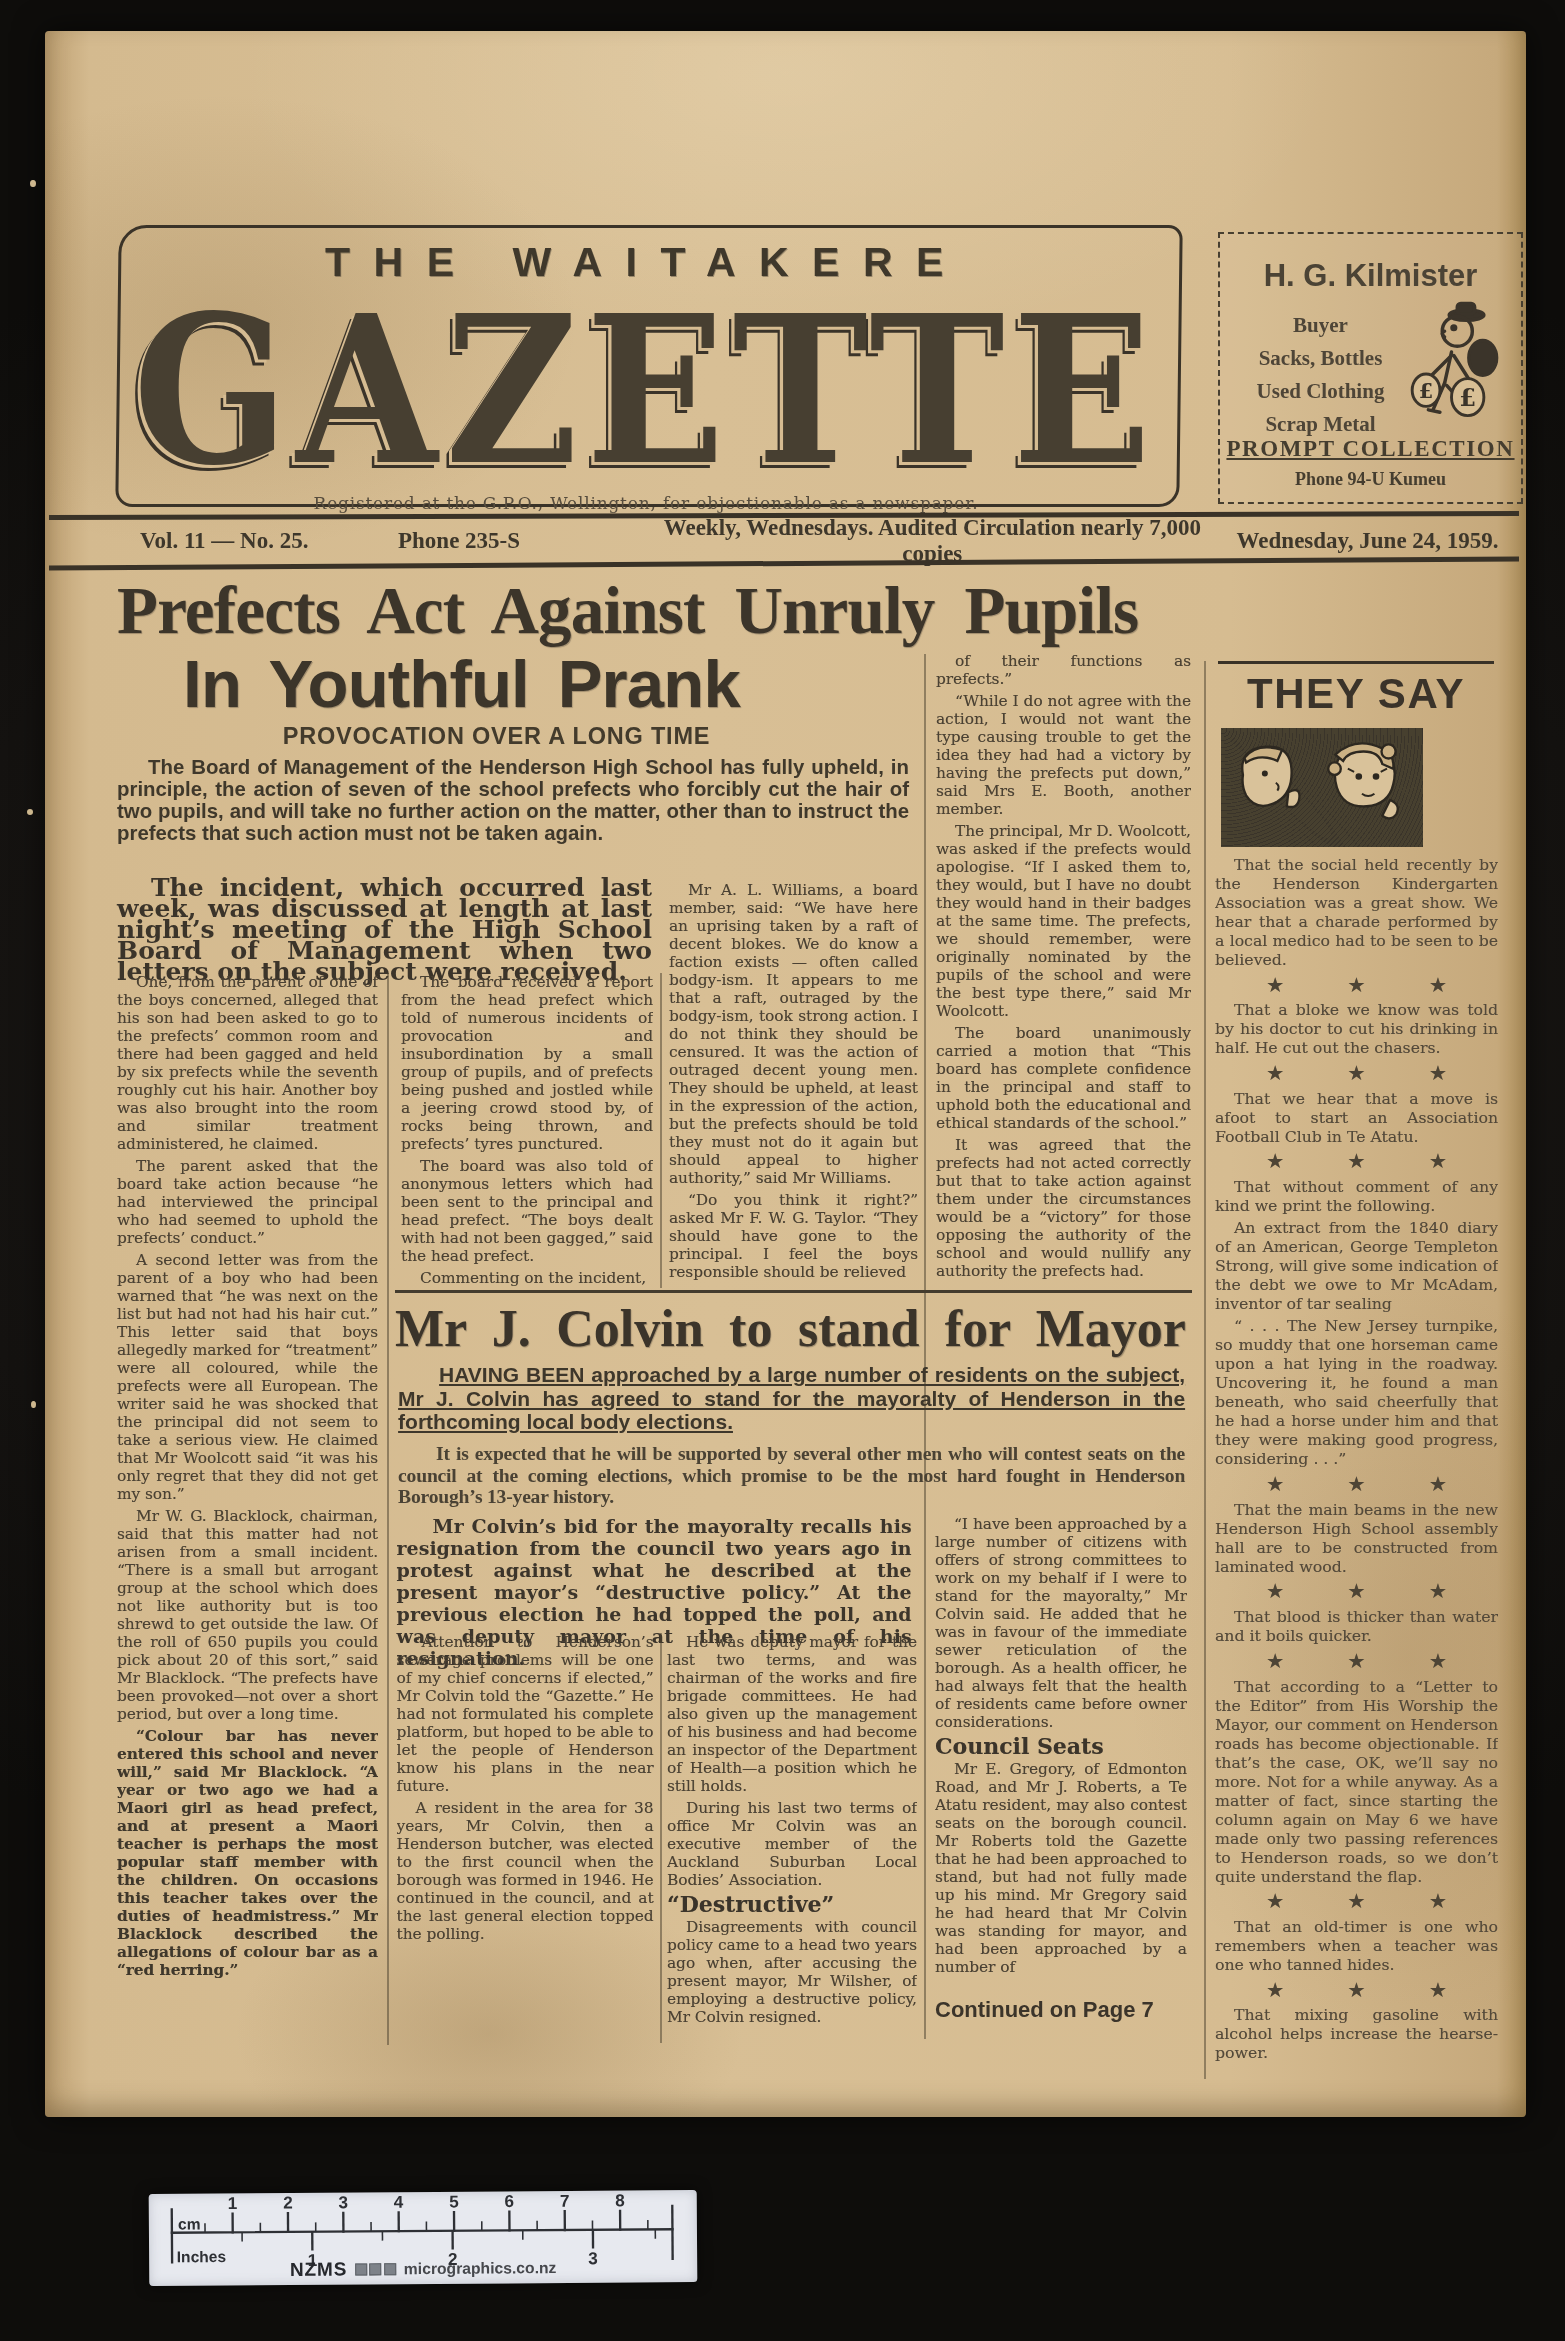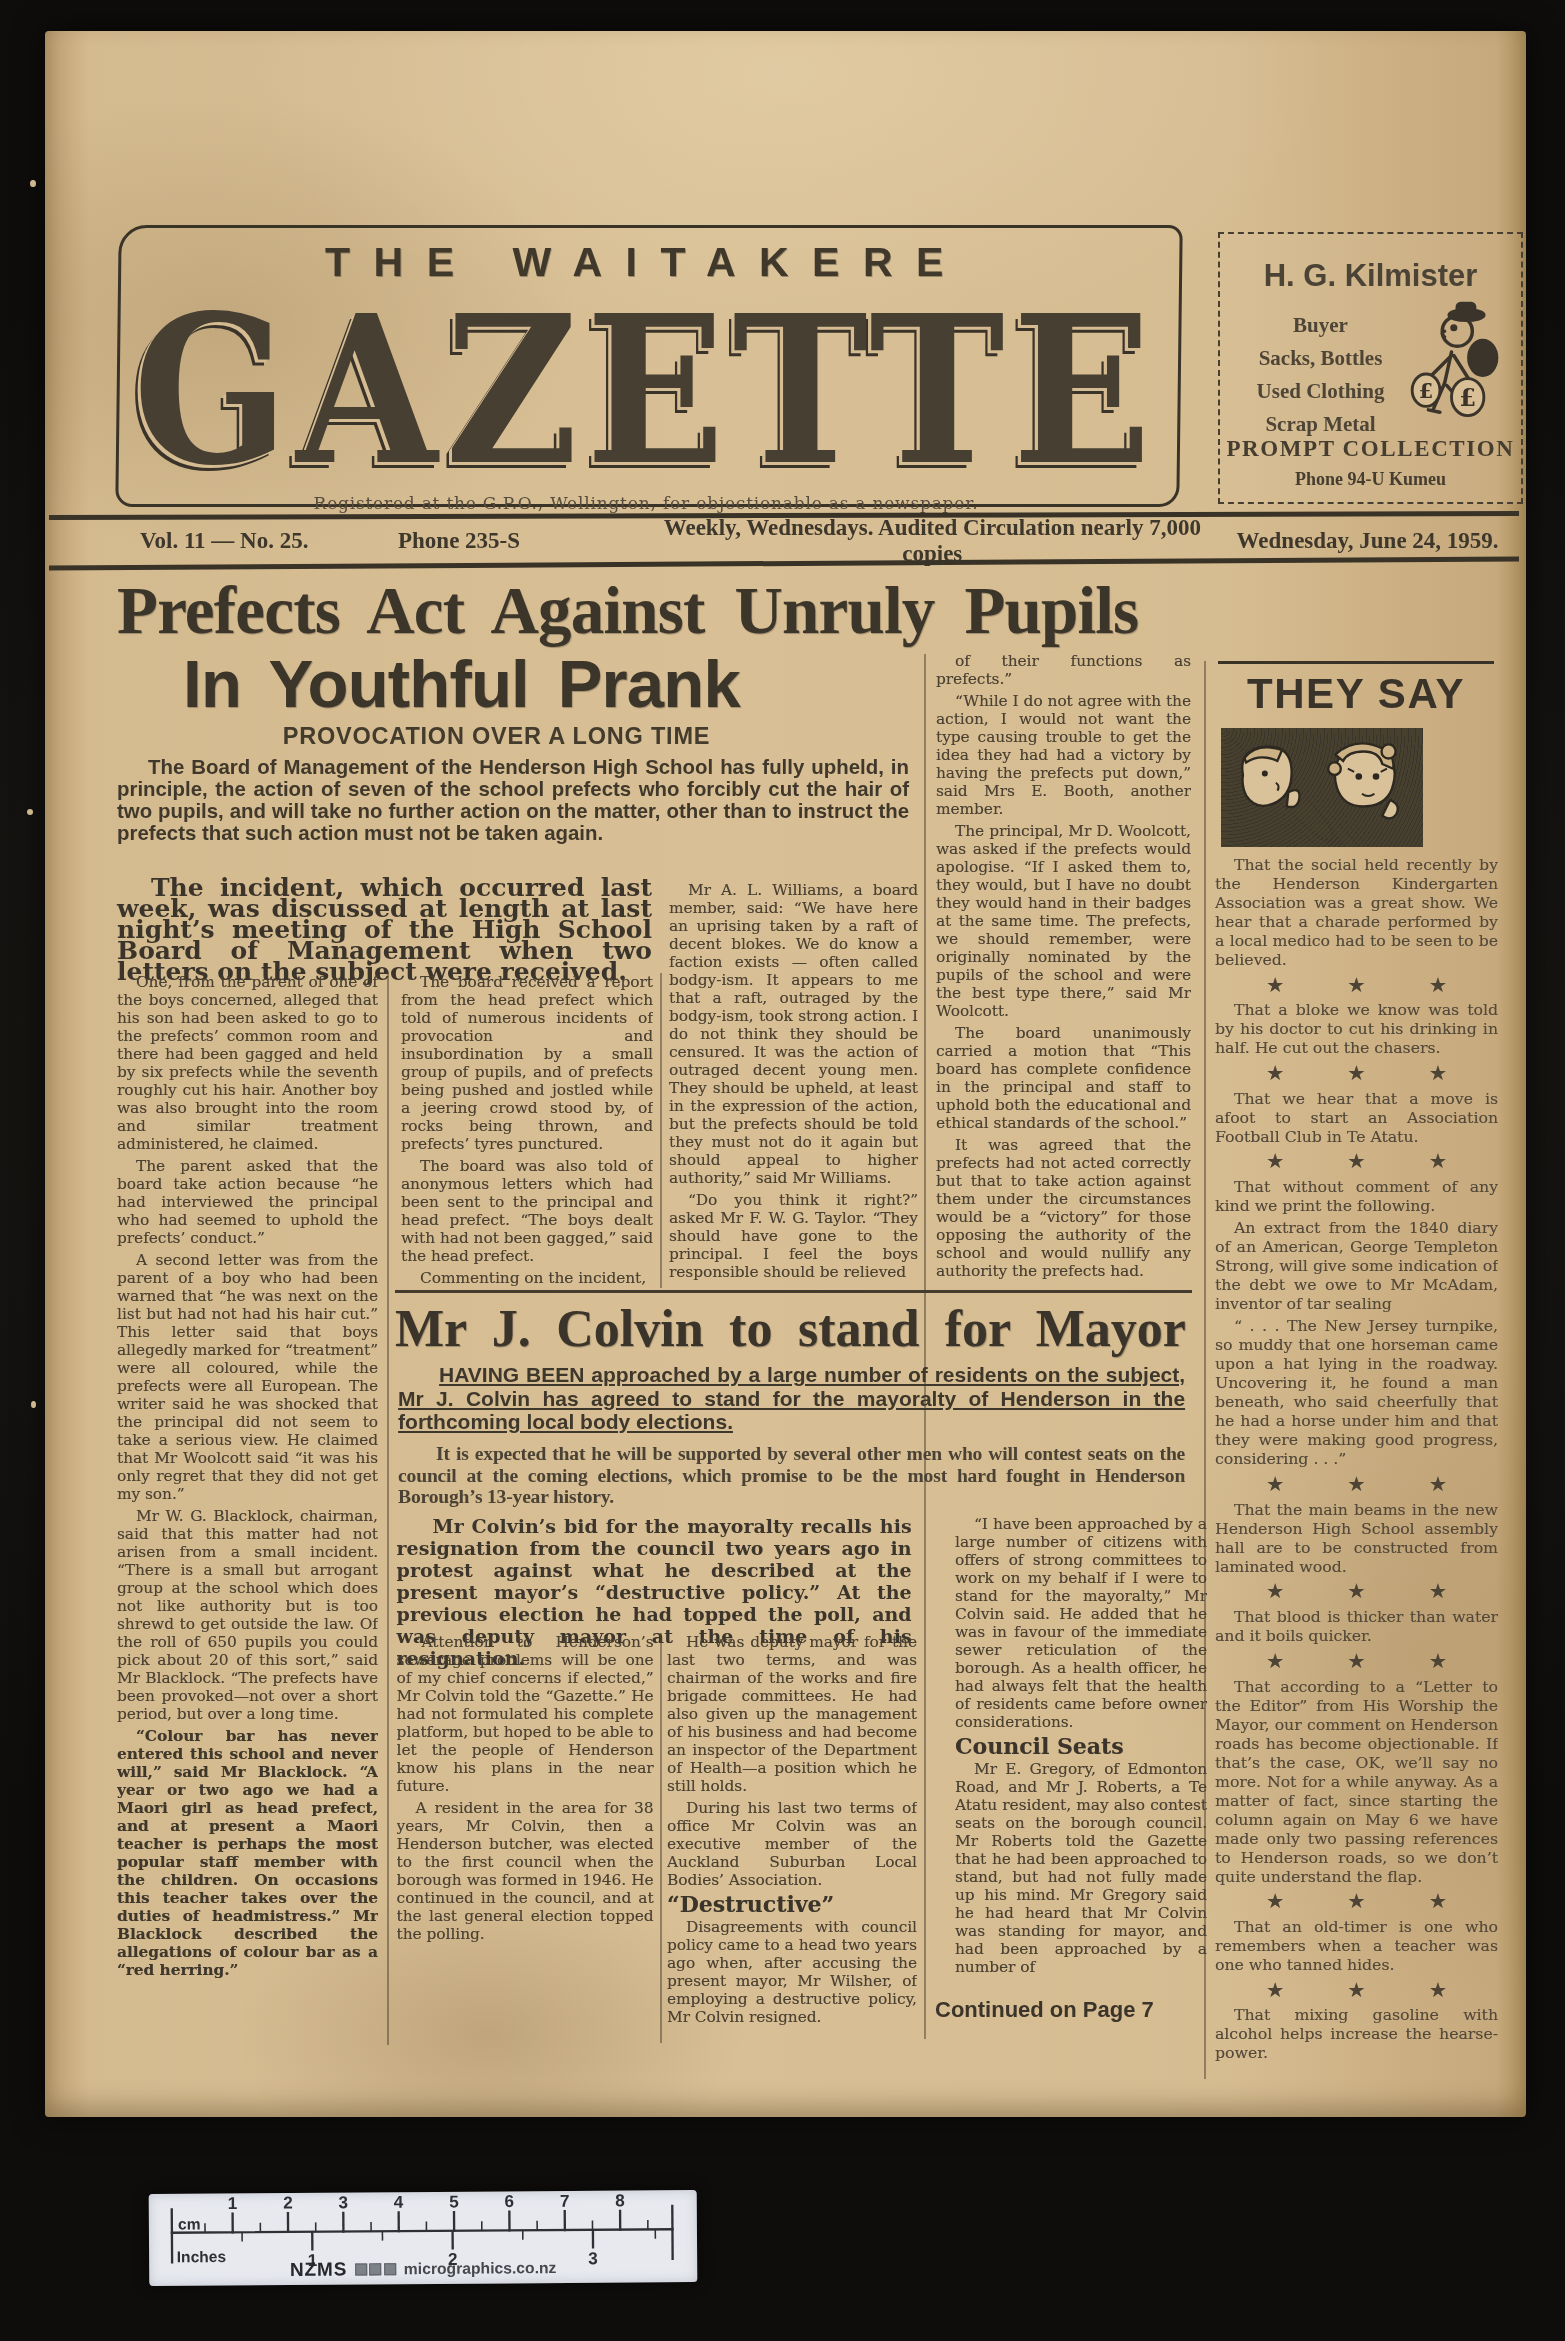--- a/index.html
+++ b/index.html
@@ -32,21 +32,21 @@
   
   .ad-frame{position:absolute;left:1218px;top:232px;width:301px;height:268px;
     border:2.3px dashed #473f30;background:rgba(255,244,214,.06);}
   .ad-name{position:absolute;left:0;top:23.5px;width:100%;text-align:center;
     font-family:"Liberation Sans",sans-serif;font-weight:700;font-size:31px;color:#4b4335;}
   .ad-lines{position:absolute;left:22px;top:75px;width:157px;
     font-family:"Liberation Serif",serif;font-weight:700;font-size:21px;line-height:33px;color:#4e4537;text-align:center;}
   .ad-lines p{margin:0;text-indent:0;}
   .ad-illo{position:absolute;right:11px;top:66px;}
   .ad-prompt{position:absolute;left:0;top:202px;width:100%;text-align:center;
-    font-family:"Liberation Serif",serif;font-weight:700;font-size:23px;letter-spacing:1.6px;color:#453d2f;}
+    font-family:"Liberation Serif",serif;font-weight:700;font-size:23px;letter-spacing:1.6px;color:#453d2f;text-decoration:underline;}
   .ad-phone{position:absolute;left:0;top:235px;width:100%;text-align:center;
     font-family:"Liberation Serif",serif;font-weight:700;font-size:18px;color:#453d2f;}
 
   
   .hrule{position:absolute;background:#393227;}
   .info-row{position:absolute;left:49px;top:523px;width:1470px;height:36px;display:flex;align-items:center;
     font-family:"Liberation Serif",serif;font-weight:700;font-size:23px;color:#3e372b;}
   .info-vol{margin-left:91px;width:258px;}
   .info-phone{width:250px;}
   .info-weekly{flex:1;text-align:center;}
@@ -89,21 +89,21 @@
     font-family:"Liberation Sans",sans-serif;font-weight:700;font-size:21px;line-height:23.5px;color:#3e372b;}
   .c-lead1 p{margin:0;text-indent:41px;text-decoration:underline;}
   .c-lead2{position:absolute;left:3.1px;top:150px;width:787px;text-align:justify;
     font-family:Liberation Serif, serif;font-weight:700;font-size:19.6px;line-height:21.5px;color:#4a4234;letter-spacing:-0.2px;}
   .c-lead2 p{margin:0;text-indent:38px;}
   .c-recap{position:absolute;left:1.6px;top:222px;width:515px;text-align:justify;
     font-family:"DejaVu Serif",serif;font-weight:700;font-size:19px;line-height:22px;color:#3c352b;}
   .c-recap p{margin:0;text-indent:36px;}
   .c-col1{left:1.6px;top:340px;width:257px;height:410px;}
   .c-col2{left:272px;top:340px;width:250px;height:410px;}
-  .c-col3{left:540px;top:222px;width:252px;height:474px;margin-left:20px;}
+  .c-col3{left:540px;top:222px;width:252px;height:474px;}
   .colvin .col{position:absolute;}
   .crosshead{font-family:"DejaVu Serif",serif;font-weight:700;font-size:22px;text-align:left;
     margin:6.3px 0 4.7px;color:#3b342a;}
   .c-continued{position:absolute;left:540px;top:704px;width:252px;
     font-family:"Liberation Sans",sans-serif;font-weight:700;font-size:22px;color:#3b342a;}
 
   
   .they-rule{left:1218px;top:661px;width:276px;height:3.1px;}
   .they-title{position:absolute;left:1218px;top:670px;width:276px;text-align:center;
     font-family:"Liberation Sans",sans-serif;font-weight:700;font-size:42px;letter-spacing:1.6px;color:#3a332a;}

